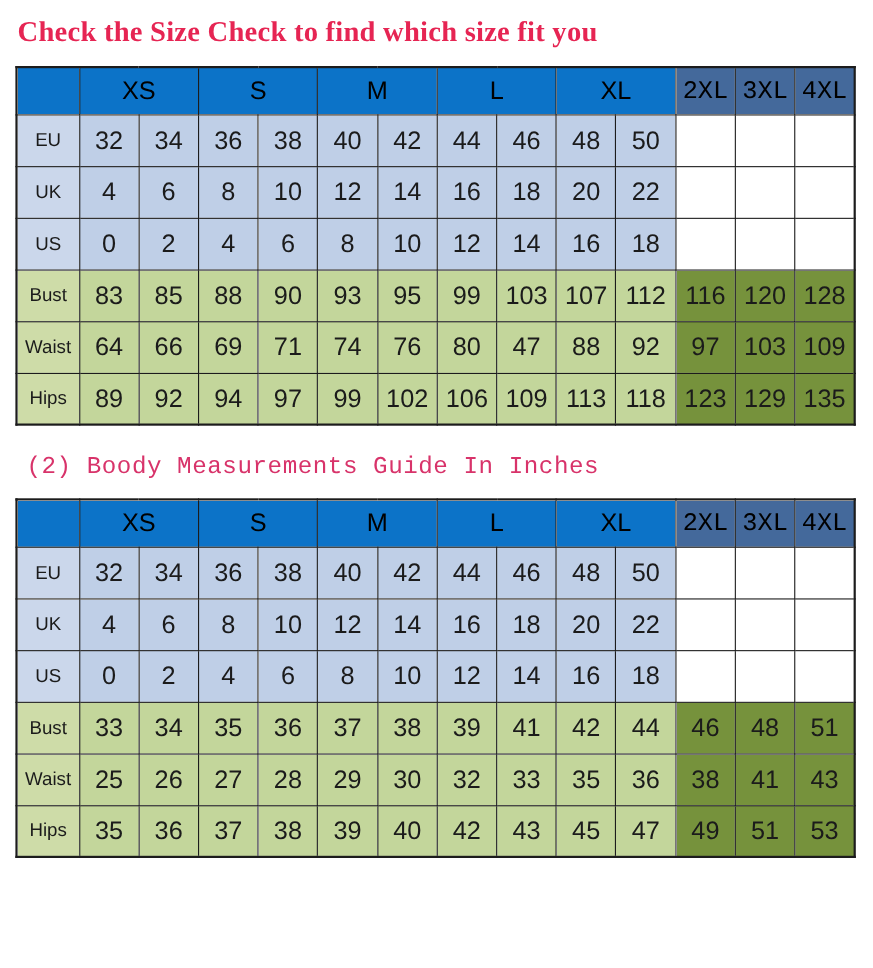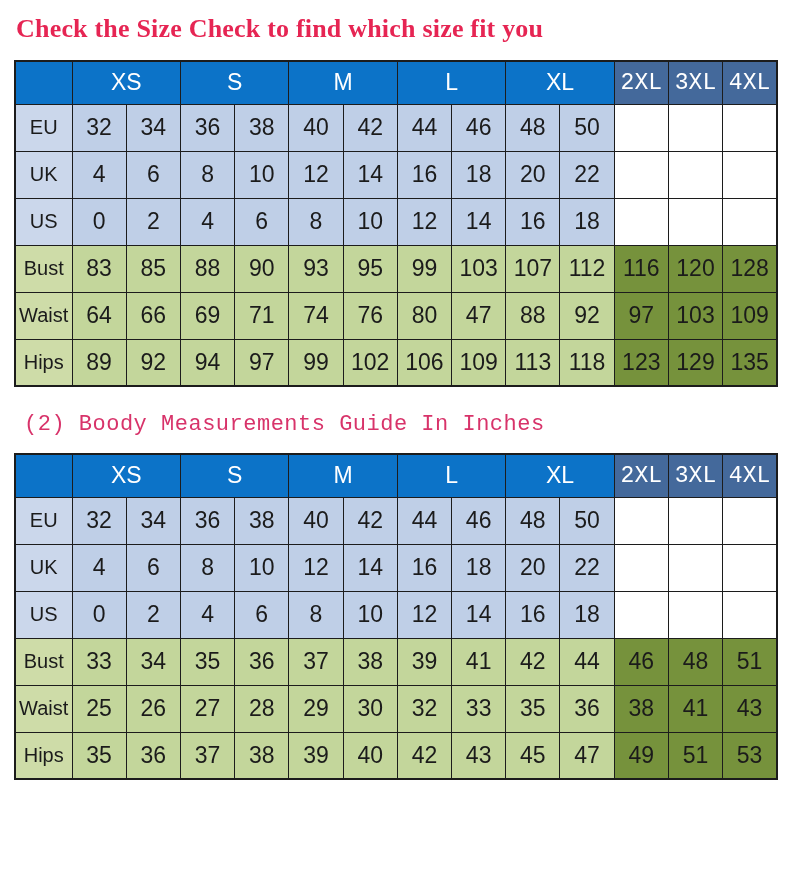--- a/index.html
+++ b/index.html
@@ -56,32 +56,32 @@
     border: 1.5px solid var(--border);
     text-align: center;
     vertical-align: middle;
     font-weight: 400;
     overflow: hidden;
   }
 
   table.size-table thead th {
     height: 43px;
     background: var(--blue);
-    color: #ffffff;
+    color: #000000;
     font-size: 23px;
   }
   table.size-table thead th.h-dark { background: var(--darkblue); font-family: Liberation Mono, monospace; }
 
   table.size-table tbody th,
   table.size-table tbody td {
     height: 47px;
     font-size: 23px;
     color: #1B1B1B;
   }
-  table.size-table tbody th.row-label { font-size: 20px; font-weight: 400; }
+  table.size-table tbody th.row-label { font-size: 17px; font-weight: 400; }
 
   .c-blue        { background: var(--lightblue); }
   .c-blue-label  { background: var(--lightblue-label); }
   .c-green       { background: var(--green); }
   .c-green-label { background: var(--green-label); margin-top: 44px; }
   .c-darkgreen   { background: var(--darkgreen); }
   .c-white       { background: #ffffff; }
 </style>
 </head>
 <body>

